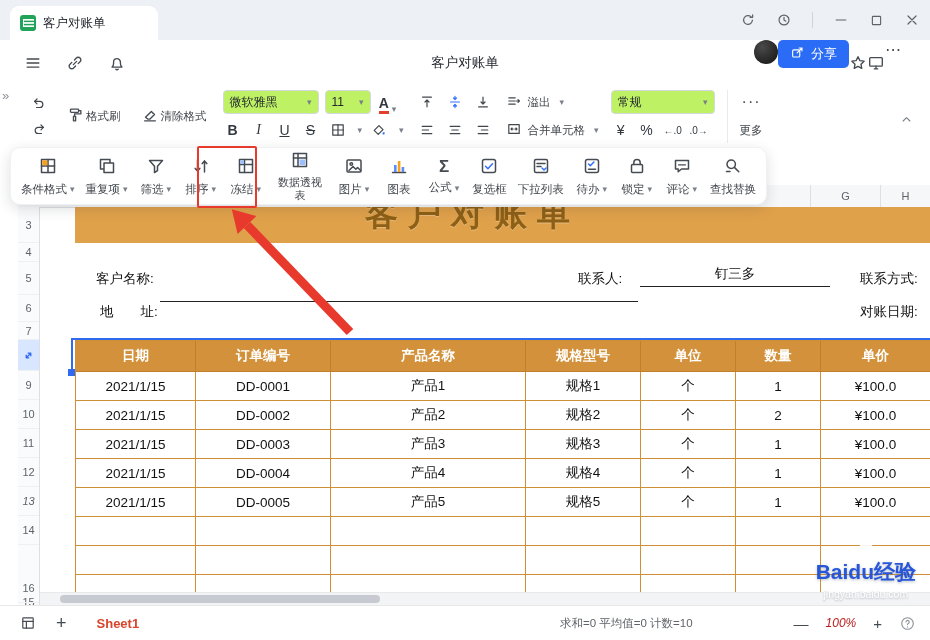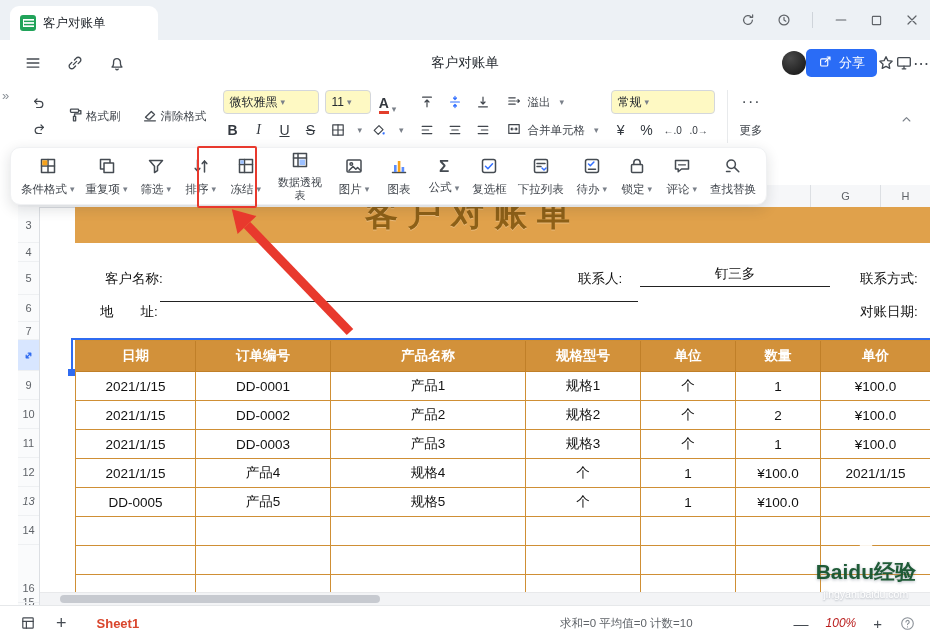--- a/index.html
+++ b/index.html
@@ -14,38 +14,38 @@
            background:linear-gradient(#fff 1.5px,transparent 1.5px) 0 0/10px 3.2px;border-left:1.5px solid #fff;}
   .tab-title{font-size:12.5px;color:#24292f;white-space:nowrap;overflow:hidden;}
   .tb-right{position:absolute;right:10px;top:0;height:40px;display:flex;align-items:center;gap:20px;}
   .tb-right .vdiv{width:1px;height:16px;background:#cfd4da;}
   .winbtn{display:flex;align-items:center;cursor:pointer;}
   
   .docheader{position:absolute;left:0;top:40px;width:930px;height:46px;background:#fff;}
   .dh-left{position:absolute;left:24px;top:0;height:46px;display:flex;align-items:center;gap:24px;}
   .dh-title{position:absolute;left:0;right:0;top:0;height:46px;display:flex;align-items:center;justify-content:center;
             font-size:13.5px;color:#24292f;pointer-events:none;}
-  .dh-right{position:absolute;right:0;top:0;height:46px;display:flex;align-items:center;gap:0;}
+  .dh-right{position:absolute;right:28px;top:0;height:46px;display:flex;gap:0;}
   .avatar{width:24px;height:24px;border-radius:50%;background:radial-gradient(circle at 35% 30%,#4a4a4a,#111);}
   .share-btn{height:28px;background:#2a6cf6;color:#fff;border-radius:5px;display:flex;align-items:center;
              gap:6px;padding:0 12px;font-size:13px;cursor:pointer;}
   .dots{font-size:16px;color:#454b52;letter-spacing:1px;}
   
   .fmt-toolbar{position:absolute;left:18px;top:86px;width:912px;height:60px;background:#fff;
                display:flex;align-items:center;gap:12px;padding:2px 8px 2px 10px;box-sizing:border-box;}
   .expander{position:absolute;left:2px;top:88px;color:#8a9097;font-size:13px;cursor:pointer;}
   .undo-col{display:flex;flex-direction:column;gap:2px;}
   .mini-btn{display:flex;align-items:center;justify-content:center;min-width:22px;height:24px;border-radius:4px;cursor:pointer;}
   .big-btn{display:flex;flex-direction:row;align-items:center;justify-content:center;gap:2px;
            padding:2px 4px;border-radius:4px;cursor:pointer;}
   .big-lbl{font-size:11.5px;color:#41464d;white-space:nowrap;}
   .fgroup{display:flex;flex-direction:column;gap:3px;}
   .frow{display:flex;align-items:center;gap:6px;height:25px;}
-  .select{display:flex;align-items:center;border:1px solid #d4d7dc;border-radius:4px;
-          height:24px;padding:0 6px;box-sizing:border-box;font-size:12px;color:#24292f;cursor:pointer;background:#fef9c3;}
+  .select{display:flex;align-items:center;justify-content:space-between;border:1px solid #d4d7dc;border-radius:4px;
+          height:24px;padding:0 6px;box-sizing:border-box;font-size:12px;color:#24292f;cursor:pointer;background:#bef264;}
   .w92{width:96px}.w46{width:46px}.w100{width:104px}
   .caret{font-size:9px;color:#7a8089;margin-left:3px;}
   .txtbtn{font-size:14px;color:#33383f;min-width:20px;text-align:center;cursor:pointer;}
   .bold{font-weight:bold}.ital{font-style:italic;font-family:"Liberation Serif",serif;}
   .undl{text-decoration:underline}.strk{text-decoration:line-through}
   .fontcolor{display:flex;align-items:flex-end;cursor:pointer;}
   .fontcolor .A{font-size:14px;font-weight:bold;color:#33383f;border-bottom:3px solid #e23e2b;line-height:15px;}
   .morecol{border-left:1px solid #e8eaec;padding-left:12px;align-items:center;}
   .morecol .frow{justify-content:center;}
   .more-lbl{font-size:11.5px;color:#41464d;cursor:pointer;}
@@ -79,21 +79,21 @@
   .th{background:#d2913a;color:#fff;font-weight:bold;font-size:13.5px;display:flex;align-items:center;justify-content:center;
       border-right:1px solid #c07f28;border-bottom:1px solid #c07f28;box-sizing:border-box;}
   .td{background:#fff;font-size:13.5px;color:#111;display:flex;align-items:center;justify-content:center;
       border-right:1px solid #cf8f35;border-bottom:1px solid #cf8f35;box-sizing:border-box;}
   .sel-top{position:absolute;left:53px;top:153px;width:859px;height:2px;background:#2f6bf0;z-index:3;}
   .sel-left{position:absolute;left:53px;top:153px;width:2px;height:34px;background:#2f6bf0;z-index:3;}
   .sel-handle{position:absolute;left:50px;top:184px;width:7px;height:7px;background:#2f6bf0;z-index:3;}
   .hscroll{position:absolute;left:22px;right:0;top:407px;height:13px;background:#f3f4f6;border-top:1px solid #e8e9eb;z-index:5;}
   .hthumb{position:absolute;left:20px;top:2px;width:320px;height:8px;border-radius:4px;background:#c7cad0;cursor:pointer;}
   .watermark{position:absolute;right:14px;top:348px;z-index:7;text-align:center;opacity:.95;pointer-events:none;}
-  .wm-title{font-size:21px;font-weight:bold;color:#14532d;text-shadow:0 1px 3px rgba(110,120,135,.55);text-align:center;}
+  .wm-title{font-size:21px;font-weight:bold;color:#1d4ed8;text-shadow:0 1px 3px rgba(110,120,135,.55);text-align:center;}
   .wm-url{font-size:10.5px;color:#fff;text-shadow:0 1px 2px rgba(110,120,135,.55);margin-top:2px;}
   
   .red-box{position:absolute;left:197px;top:146px;width:56px;height:58px;border:2.5px solid #e8392d;border-radius:2px;z-index:30;pointer-events:none;}
   .arrow-svg{position:absolute;left:0;top:0;width:930px;height:640px;z-index:35;pointer-events:none;}
   
   .statusbar{position:absolute;left:0;top:605px;width:930px;height:35px;background:#fff;border-top:1px solid #e6e8ea;box-sizing:border-box;}
   .sb-left{position:absolute;left:20px;top:0;height:34px;display:flex;align-items:center;gap:20px;}
   .sb-plus{font-size:18px;color:#454b52;cursor:pointer;line-height:1;}
   .sheet-tab{font-size:13px;color:#d9452c;font-weight:bold;padding:0 10px;height:34px;display:flex;align-items:center;cursor:pointer;}
   .sb-stats{position:absolute;left:560px;top:0;height:34px;display:flex;align-items:center;font-size:11.5px;color:#5f6368;}
@@ -366,21 +366,21 @@
         <div class="rownum" style="top: 280px; height: 29px; font-style: italic;">13</div>
         <div class="rownum" style="top: 309px; height: 29px;">14</div>
         <div class="rownum" style="top: 338px; height: 29px; margin-top: 43px;">15</div>
         <div class="rownum" style="top: 367px; height: 29px;">16</div>
       </div>
 
     <div class="banner">
       <div class="banner-text">客户对账单</div>
     </div>
 
-    <span class="info-label" style="left:87px;top:85px">客户名称:</span>
+    <span class="info-label" style="left:78px;top:85px">客户名称:</span>
     <span class="info-label" style="left:560px;top:85px">联系人:</span>
     <div class="uline" style="left:622px;top:80px;width:190px">钉三多</div>
     <span class="info-label" style="left:842px;top:85px">联系方式:</span>
 
     <span class="info-label" style="left:82px;top:118px">地　　址:</span>
     <div class="uline" style="left:142px;top:113px;width:478px"></div>
     <span class="info-label" style="left:842px;top:118px">对账日期:</span>
 
     <div class="stmt-table" id="stmt-table">
         <div class="th">日期</div>
@@ -405,20 +405,21 @@
         <div class="td">2</div>
         <div class="td">¥100.0</div>
         <div class="td">2021/1/15</div>
         <div class="td">DD-0003</div>
         <div class="td">产品3</div>
         <div class="td">规格3</div>
         <div class="td">个</div>
         <div class="td">1</div>
         <div class="td">¥100.0</div>
         <div class="td">2021/1/15</div>
+        <div class="td">DD-0004</div>
         <div class="td">产品4</div>
         <div class="td">规格4</div>
         <div class="td">个</div>
         <div class="td">1</div>
         <div class="td">¥100.0</div>
         <div class="td">2021/1/15</div>
         <div class="td">DD-0005</div>
         <div class="td">产品5</div>
         <div class="td">规格5</div>
         <div class="td">个</div>

